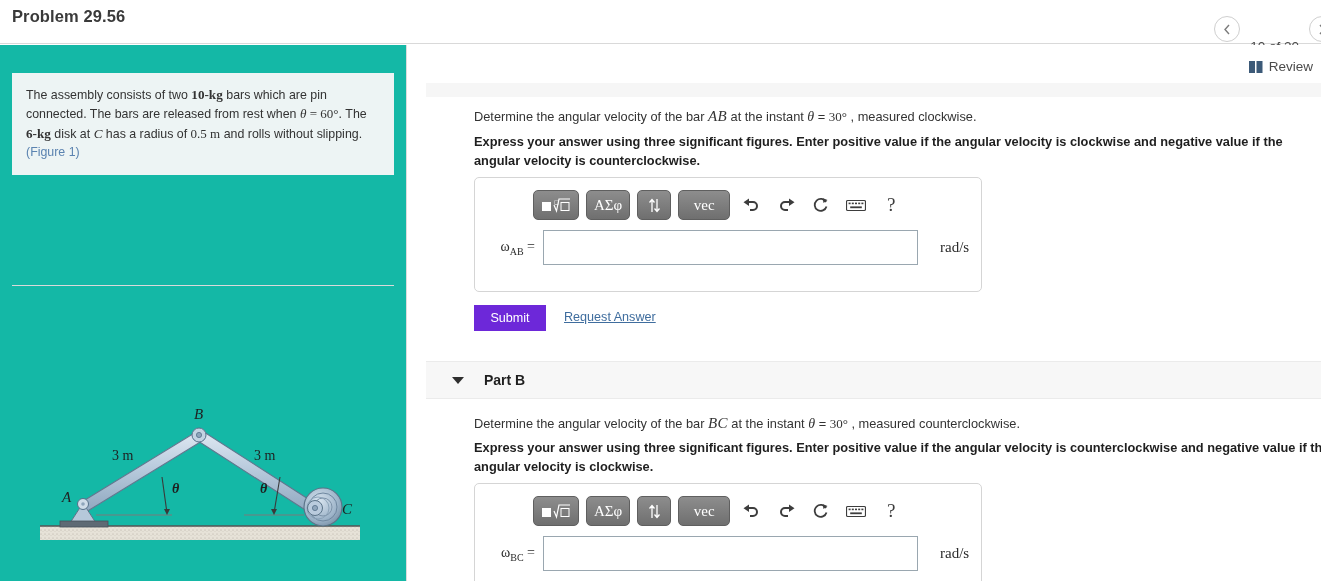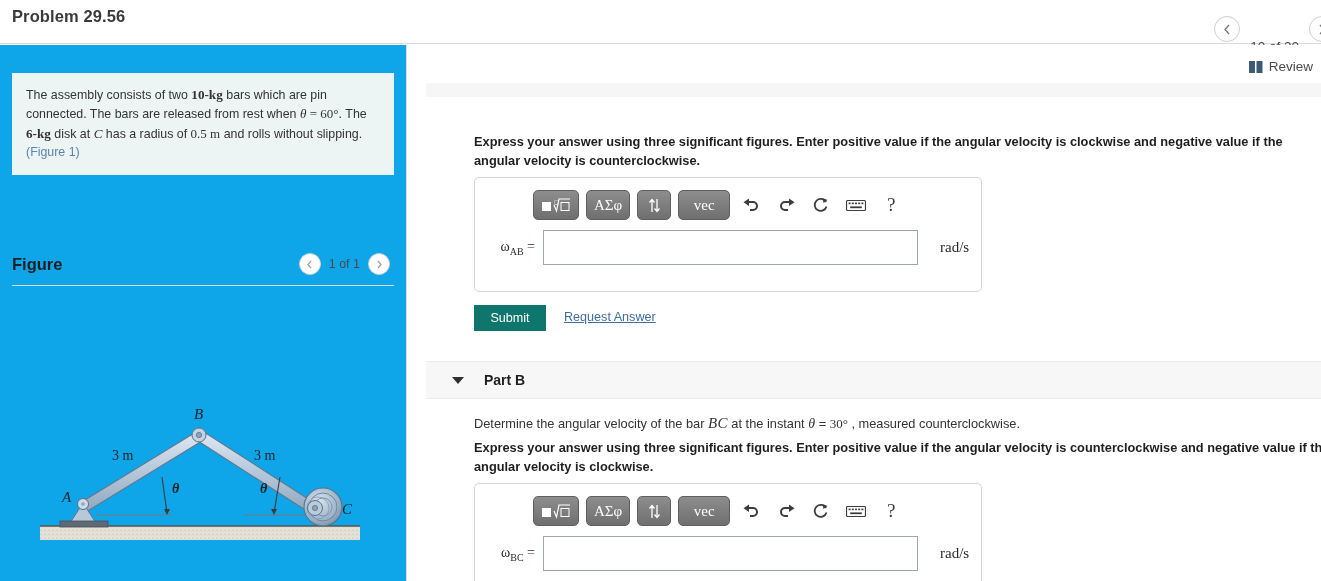--- a/index.html
+++ b/index.html
@@ -61,21 +61,21 @@
   }
 
   
   .left-col {
     position: absolute;
     left: 0; top: 45px;
     width: 407px;
     height: 536px;
     border-right: 1px solid #dcdcdc;
     box-sizing: border-box;
-    background: #0ea5e9;
+    background: #14b8a6;
   }
   .statement-box {
     position: absolute;
     left: 12px; top: 28px;
     width: 382px;
     background: #edf4f4;
     padding: 12px 14px 14px 14px;
     box-sizing: border-box;
     font-size: 12.4px;
     line-height: 1.47;
@@ -229,21 +229,21 @@
   }
   .ans-unit {
     margin-left: 22px;
     font-family: "Liberation Serif", serif;
     font-size: 15px;
     color: #2b2b2b;
   }
   .submit-btn {
     position: absolute;
     width: 72px; height: 26px;
-    background: #0f766e;
+    background: #6d28d9;
     color: #fff;
     font-size: 12.6px;
     border: none;
     display: flex;
     align-items: center;
     justify-content: center;
     font-family: "Liberation Sans", sans-serif;
   }
   .request-link {
     position: absolute;
@@ -298,36 +298,20 @@
       </div>
     </div>
   </div>
 
   <div class="left-col">
 
     <div class="statement-box">
       <span>The assembly consists of two </span><span class="unit">10-kg</span><span> bars which are pin connected. The bars are released from rest when </span><span class="mvar">θ</span><span class="num"> = </span><span class="num">60°</span><span>. The </span><span class="unit">6-kg</span><span> disk at </span><span class="mvar">C</span><span> has a radius of </span><span class="num">0.5 m</span><span> and rolls without slipping. </span><span class="figlink">(Figure 1)</span>
     </div>
 
-    <div class="figure-head">
-      <div class="figure-title">Figure</div>
-      <div class="fig-pager">
-        <div class="circ-btn">
-          <svg width="7" height="9" viewBox="0 0 8 11">
-            <path d="M6 1 L2 5.5 L6 10" stroke="#9b9b9b" stroke-width="1.4" fill="none"></path>
-          </svg>
-        </div>
-        <div class="fig-pager-label">1 of 1</div>
-        <div class="circ-btn">
-          <svg width="7" height="9" viewBox="0 0 8 11">
-            <path d="M2 1 L6 5.5 L2 10" stroke="#9b9b9b" stroke-width="1.4" fill="none"></path>
-          </svg>
-        </div>
-      </div>
-    </div>
     <div class="figure-rule"></div>
 
     <div class="figure-canvas">
       <svg width="382" height="260" viewBox="0 0 382 260">
         <defs>
           <linearGradient id="barGrad" x1="0" y1="0" x2="0" y2="1">
             <stop offset="0%" stop-color="#dfe8f2"></stop>
             <stop offset="45%" stop-color="#b9cbdd"></stop>
             <stop offset="100%" stop-color="#8fa7bf"></stop>
           </linearGradient>
@@ -402,20 +386,23 @@
     <div class="review-row">
       <svg width="14" height="12" viewBox="0 0 14 12">
         <rect x="0" y="0" width="6" height="12" fill="#3c5a78"></rect>
         <rect x="7.5" y="0" width="6" height="12" fill="#3c5a78"></rect>
       </svg>
       <span class="review-label">Review</span>
     </div>
 
     <div class="part-strip-top"></div>
 
+    <div class="qtext" style="left:66px; top:61px; width:830px;">
+      <span>Determine the angular velocity of the bar </span><span class="mvar">AB</span><span> at the instant </span><span class="theta">θ</span><span> = </span><span class="num">30°</span><span> , measured clockwise.</span>
+    </div>
 
     <div class="qtext bold" style="left:66px; top:88px; width:828px;">Express your answer using three significant figures. Enter positive value if the angular velocity is clockwise and negative value if the angular velocity is counterclockwise.</div>
 
     <div class="answer-box" style="left:66px; top:132px; width:508px; height:115px;">
       <div class="mathbar">
         <div class="mbtn">
           <svg width="30" height="17" viewBox="0 0 30 17">
             <rect x="1" y="5" width="9" height="9" fill="#fff"></rect>
             <text x="13" y="7" font-family="Liberation Serif, serif" font-size="6" fill="#fff">◻</text>
             <path d="M13 8 L15.5 14 L18 2 L29 2" stroke="#fff" stroke-width="1.2" fill="none"></path>

